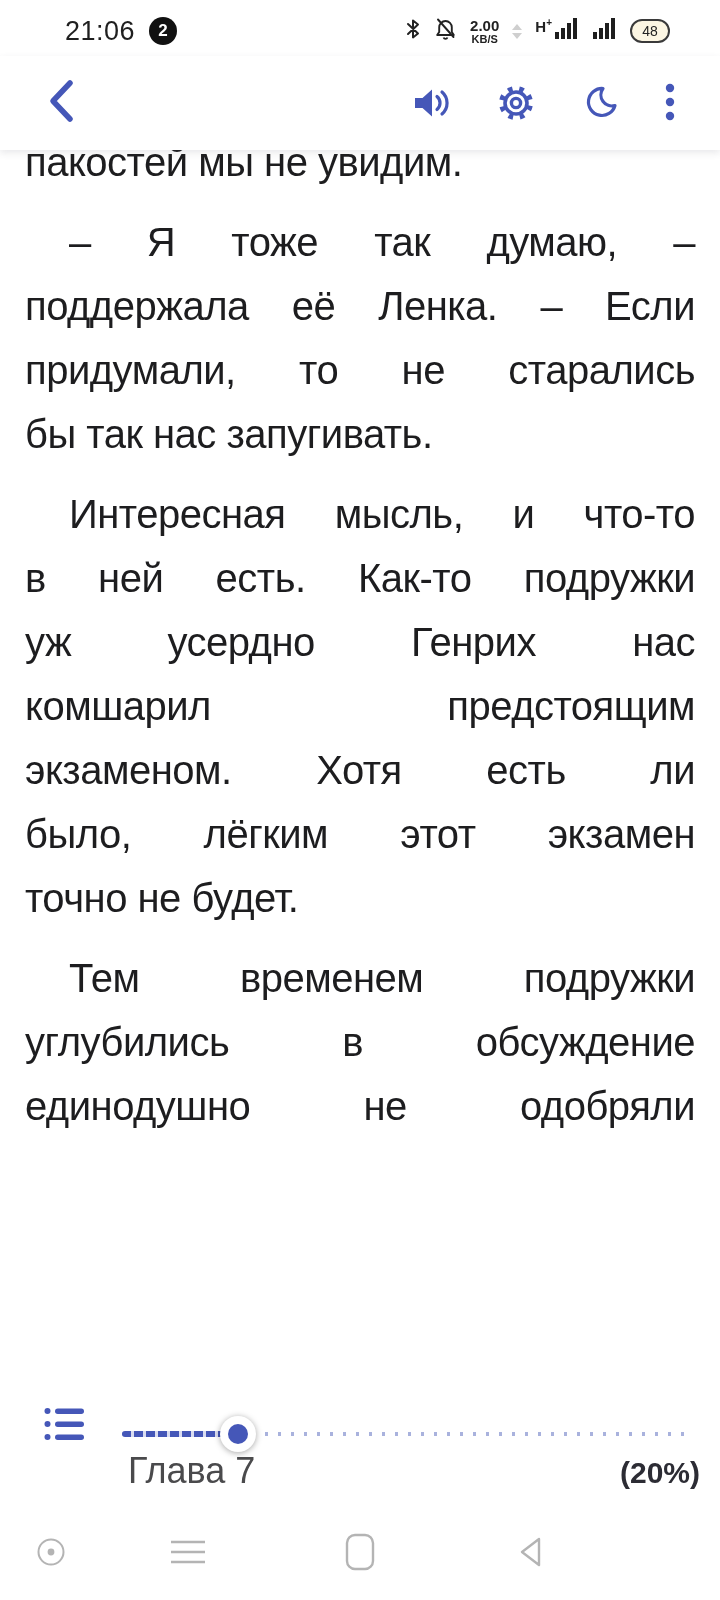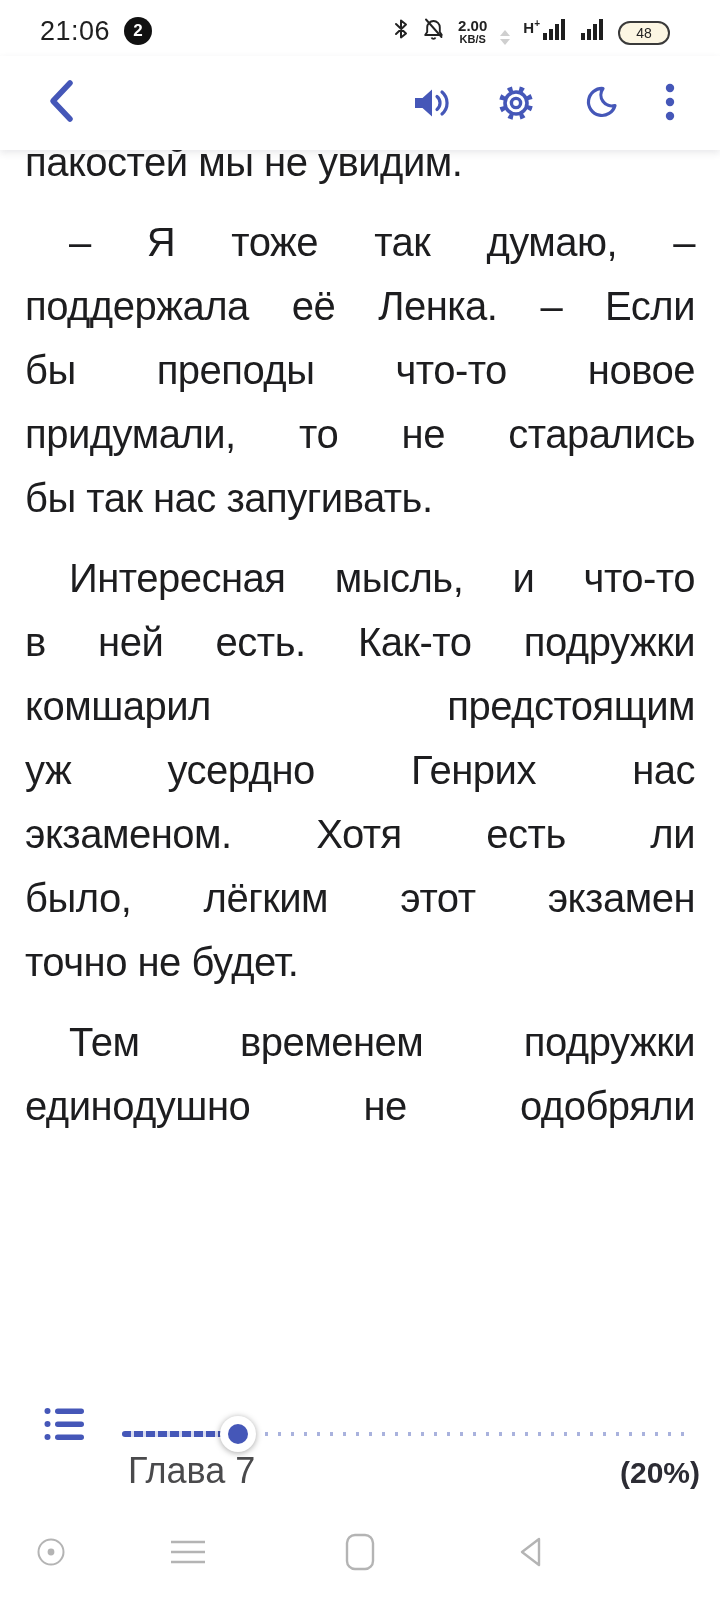--- a/index.html
+++ b/index.html
@@ -5,41 +5,41 @@
   :root { --accent:#4557b8; --text:#1d1d1f; --navgray:#b4b4b4; }
   * { margin:0; padding:0; box-sizing:border-box; }
   html,body { width:720px; height:1600px; }
   body {
     font-family:"Liberation Sans", sans-serif;
     background:#ffffff; position:relative; overflow:hidden;
   }
   
   .statusbar {
     position:absolute; top:0; left:0; right:0; height:56px;
-    display:flex; align-items:center; padding:6px 50px 0 40px; z-index:10;
+    display:flex; align-items:center; padding:6px 50px 0 65px; z-index:10;
   }
   .time { font-size:27px; color:#1f1f1f; letter-spacing:.5px; }
   .badge {
     margin-left:14px; width:28px; height:28px; border-radius:50%;
     background:#111; color:#fff; font-size:17px; font-weight:bold;
     display:flex; align-items:center; justify-content:center;
   }
-  .sb-right { margin-left:auto; display:flex; align-items:flex-end; gap:13px; }
+  .sb-right { margin-left:auto; display:flex; align-items:center; gap:13px; }
   .speed { display:flex; flex-direction:column; align-items:center; line-height:1; color:#222; font-weight:bold; }
   .speed .v { font-size:15px; }
   .speed .u { font-size:11px; margin-top:1px; }
   .updown { display:flex; flex-direction:column; gap:3px; align-items:center; }
   .updown i { width:0; height:0; border-left:5px solid transparent; border-right:5px solid transparent; }
   .updown .up { border-bottom:6px solid #cfcfcf; }
   .updown .dn { border-top:6px solid #cfcfcf; }
   .netgrp { display:flex; align-items:flex-start; gap:2px; }
   .nettype { font-size:15px; font-weight:bold; color:#222; line-height:1; }
   .nettype sup { font-size:10px; }
   .battery {
-    width:52px; height:24px; border:2.5px solid #3a3a3a; border-radius:12px;
+    width:40px; height:24px; border:2.5px solid #3a3a3a; border-radius:12px;
     background:#fcf6e3; display:flex; align-items:center; justify-content:center;
     font-size:14px; color:#222; font-weight:500;
   }
   
   .appbar {
     position:absolute; top:56px; left:0; right:0; height:94px; background:#fff;
     z-index:6; display:flex; align-items:center;
     box-shadow:0 3px 7px rgba(70,70,90,.12);
   }
   .back-btn { padding-left:46px; display:flex; align-items:center; }
@@ -183,35 +183,35 @@
   </div>
 </div>
 
 <div class="content">
   <div class="para para-first">
     <div class="line endline">пакостей мы не увидим.</div>
   </div>
   <div class="para">
     <div class="line indent">– Я тоже так думаю, –</div>
     <div class="line">поддержала её Ленка. – Если</div>
-    <div class="line">бы преподы что-то новое</div>
     <div class="line">придумали, то не старались</div>
     <div class="line endline">бы так нас запугивать.</div>
   </div>
   <div class="para">
     <div class="line indent">Интересная мысль, и что-то</div>
     <div class="line">в ней есть. Как-то подружки</div>
+    <div class="line">уж усердно Генрих нас</div>
     <div class="line">комшарил предстоящим</div>
-    <div class="line">уж усердно Генрих нас</div>
     <div class="line">экзаменом. Хотя есть ли</div>
     <div class="line">было, лёгким этот экзамен</div>
     <div class="line endline">точно не будет.</div>
   </div>
   <div class="para">
     <div class="line indent">Тем временем подружки</div>
+    <div class="line">углубились в обсуждение</div>
     <div class="line">единодушно не одобряли</div>
   </div>
 </div>
 
 <div class="reader-bar">
   <span class="toc-btn">
     <svg width="42" height="36" viewBox="0 0 42 36">
       <circle cx="3.5" cy="5" r="3" fill="var(--accent)"></circle>
         <rect x="11" y="2.5" width="29" height="5.5" rx="2.75" fill="var(--accent)"></rect>
       <circle cx="3.5" cy="18" r="3" fill="var(--accent)"></circle>

